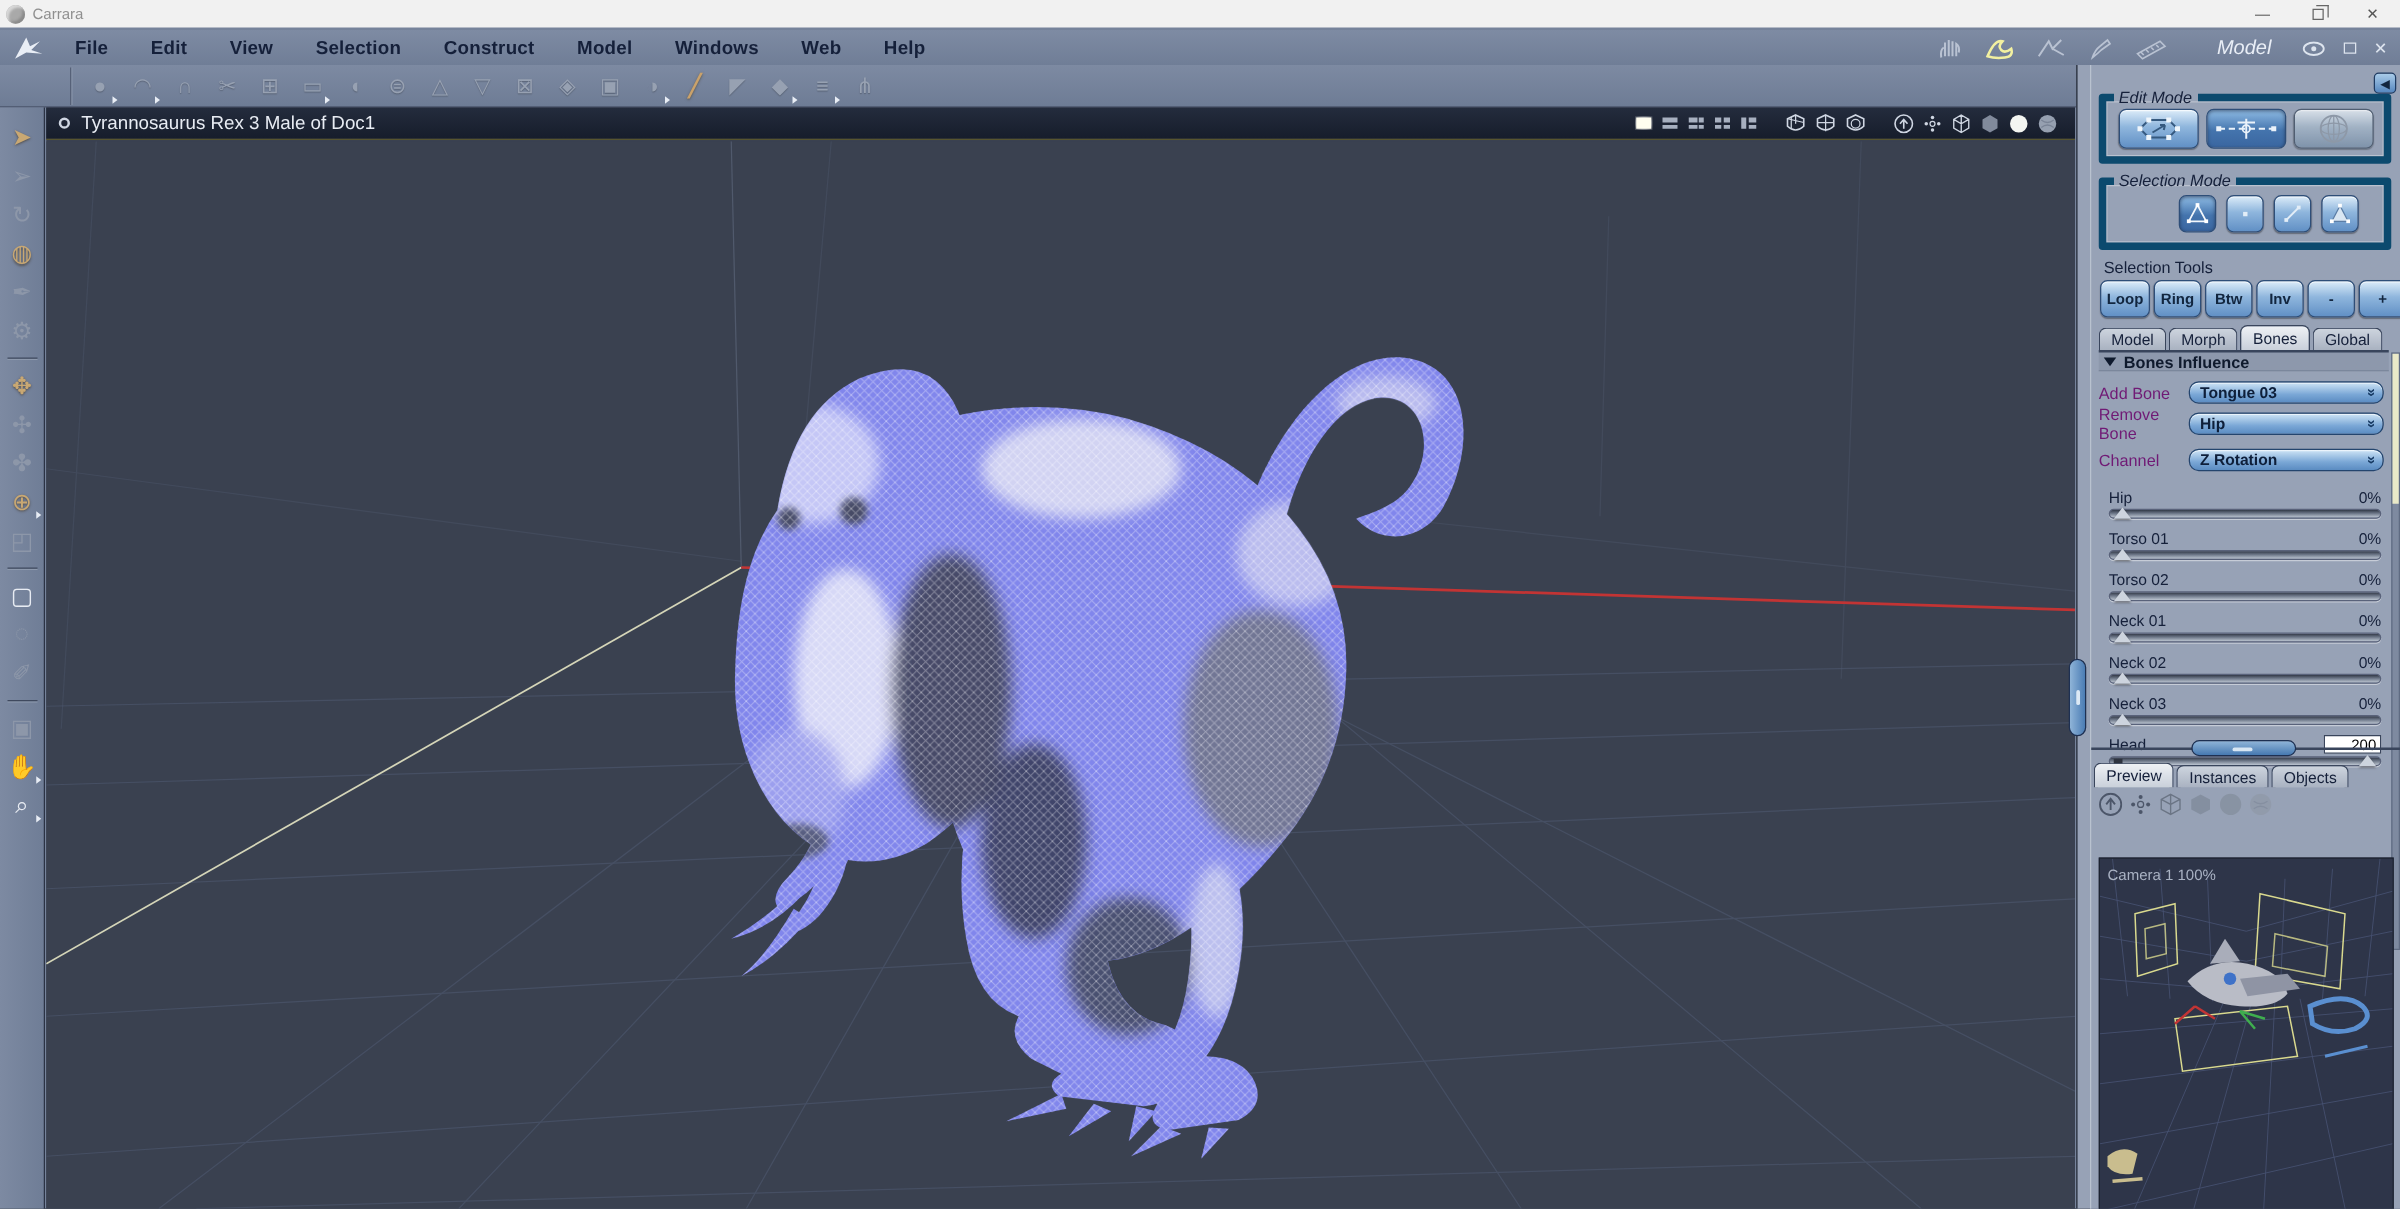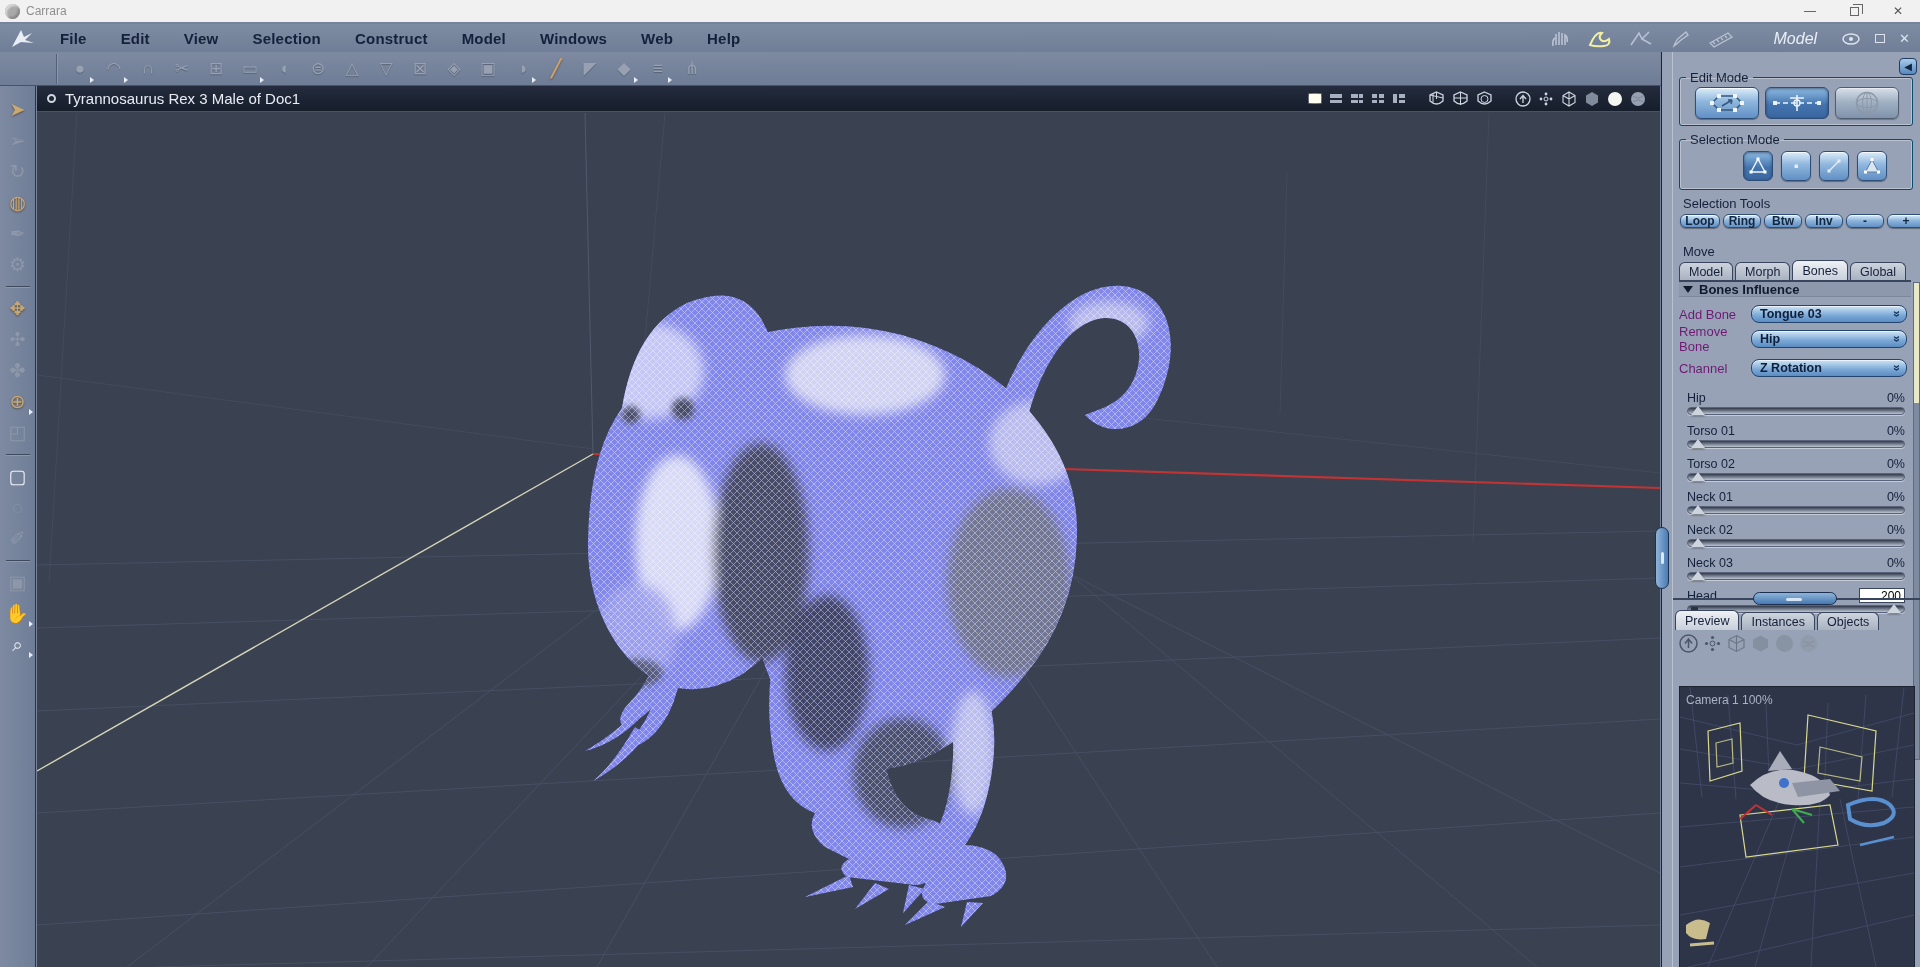--- a/index.html
+++ b/index.html
@@ -77,36 +77,36 @@
 
   
   #panel { position:absolute; left:1661px; top:52px; width:259px; height:915px;
            background:#97a2b6; border-left:1px solid #1c2331; }
   #panel-inner { position:absolute; left:10px; top:0; width:249px; height:915px; background:#97a2b6;
            border-left:1px solid #b9c2cf; }
   #collapse-btn { position:absolute; right:4px; top:6px; width:18px; height:17px; border-radius:4px;
            background:linear-gradient(#a9cce9,#5687bf); border:1px solid #1f3c63;
            display:flex; align-items:center; justify-content:center; color:#12263f; font-size:10px; }
 
-  fieldset.grp { border:1px solid #0c4a6e; box-shadow:inset 0 0 0 1px rgba(255,255,255,.35);
-           border-radius:3px; margin:4px 8px 6px 6px; padding:2px 4px 6px 6px; }
+  fieldset.grp { border:6px solid #0c4a6e; box-shadow:inset 0 0 0 1px rgba(255,255,255,.35);
+           border-radius:3px; margin:4px 8px 6px 6px; padding:2px 4px 6px 6px;font-style:italic; }
   fieldset.grp legend { color:#15203a; font-size:13px; padding:0 4px; }
   .btn3d { background:linear-gradient(#dcecf9,#8fb6dd 45%,#6190c5); border:1.5px solid #2e4e78;
            border-radius:6px; display:flex; align-items:center; justify-content:center;
            box-shadow:0 1px 1px rgba(0,0,0,.35), inset 0 1px 0 rgba(255,255,255,.7); cursor:default; }
   .btn3d.sel { background:linear-gradient(#8ebbe4,#4474ad 55%,#3a66a0);
            box-shadow:inset 0 1px 3px rgba(0,0,20,.45); }
   .btn3d.dis { filter:saturate(.45) brightness(1.02); opacity:.8; }
   #editmode-btns { display:flex; gap:6px; justify-content:center; }
   #editmode-btns .btn3d { width:64px; height:32px; }
   #selmode-btns { display:flex; gap:8px; justify-content:center; margin:2px 0 2px 36px; }
   #selmode-btns .btn3d { width:30px; height:30px; font-size:15px; color:#e9f1fa; }
   #seltools-label { color:#15203a; font-size:13px; margin:6px 0 3px 10px; }
   #sel-tools-buttons { display:flex; gap:3px; margin-left:7px; }
-  #sel-tools-buttons .btn3d { height:14px; font-size:12px; font-weight:700; color:#12263f; padding:0 18px; }
+  #sel-tools-buttons .btn3d { height:30px; font-size:12px; font-weight:700; color:#12263f; padding:0 18px; }
   #status-move { color:#15203a; font-size:13px; margin:16px 0 0 10px; }
 
   
   #panel-tabs { position:absolute; left:6px; top:210px; display:flex; }
   .ptab { height:18px; padding:0 9px; margin-right:2px; border:1px solid #39455c; border-bottom:none;
           border-radius:6px 6px 0 0; background:linear-gradient(#cdd4de,#a9b2c1);
           color:#15203a; font-size:12.5px; display:flex; align-items:center; cursor:default; }
   .ptab.active { background:linear-gradient(#eef1f5,#c9d0da); height:20px; position:relative; top:-2px;
           font-weight:400; z-index:2; }
 

